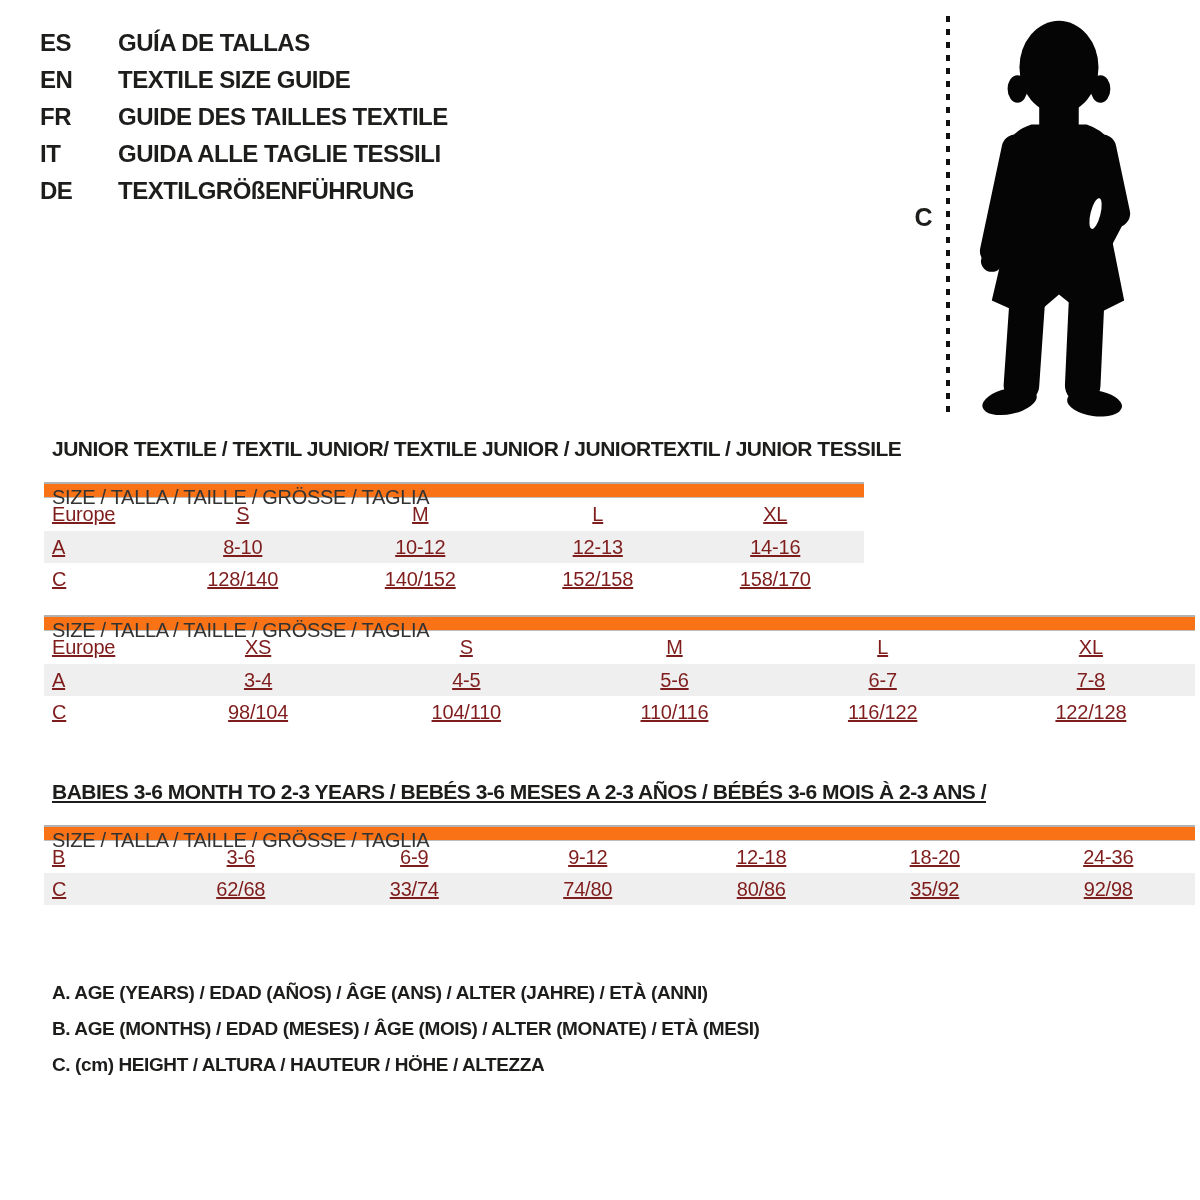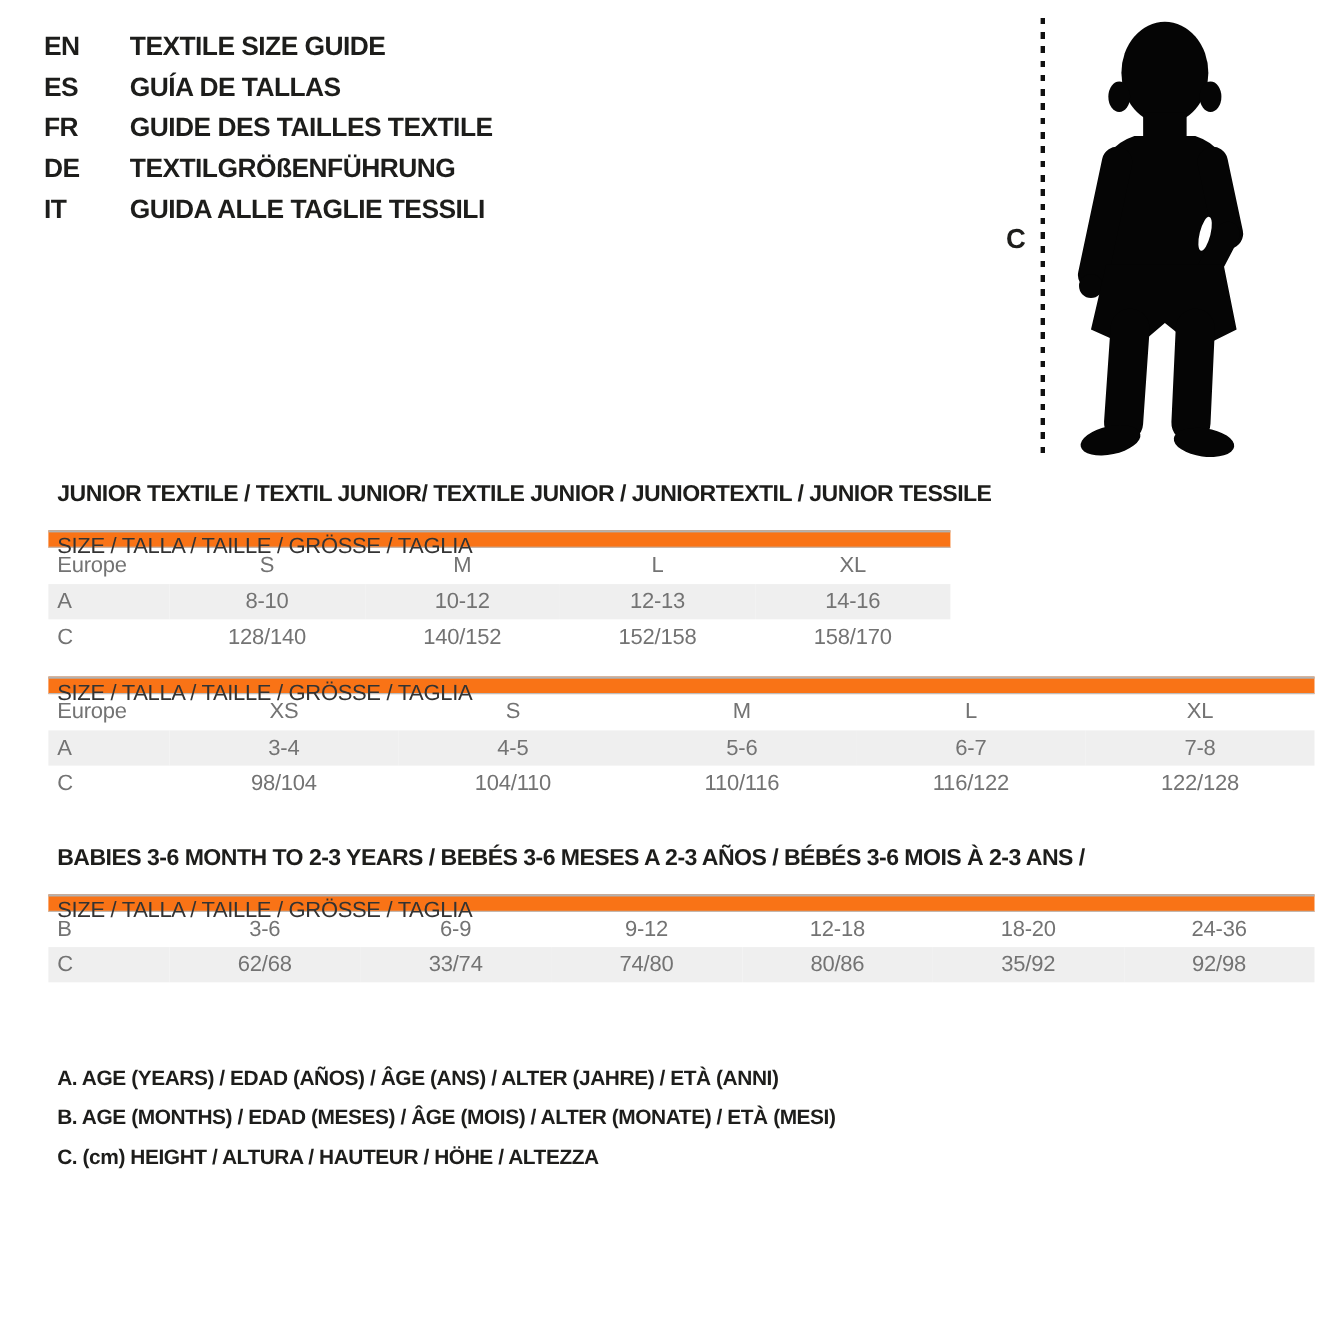--- a/index.html
+++ b/index.html
@@ -29,61 +29,61 @@
 
   .size-bar { height:16px; line-height:27px; background:#f97316;
               border-top:2px solid #b2b2b2; border-bottom:1px solid #bdbdbd;
               font-size:20px; letter-spacing:-0.3px; color:#333; padding-left:8px; }
 
   .tbl { display:table; table-layout:fixed; border-collapse:collapse; }
   .w-junior { width:820px; }
   .w-wide   { width:1151px; }
   .tr { display:table-row; }
   .tr.alt { background:#efefef; }
-  .td { display:table-cell; font-size:20px; letter-spacing:-0.2px; color:#737373;
-        text-align:center; vertical-align:middle; height:32px; }
+  .td { display:table-cell; font-size:20px; letter-spacing:-0.2px; color:#7f1d1d;
+        text-align:center; vertical-align:middle; height:32px;text-decoration:underline; }
   .tr.head .td { height:33px; }
   .td.lbl { width:110px; text-align:left; padding-left:8px; }
 
   .gap-title-bar { height:20px; }
   .mt-junior { margin-top:6px; }
   .mt-children { margin-top:34px; }
-  .mt-babies { margin-top:32px; }
+  .mt-babies { margin-top:44px;text-decoration:underline; }
   .gap-babies-bar { height:13px; }
 
   
   .legend { margin-top:70px; padding-left:8px; }
   .legend-line { font-size:19px; font-weight:700; letter-spacing:-0.4px; line-height:36px; }
 </style>
 </head>
 <body>
 
 <div class="page">
 
   <div class="header">
     <div class="lang-list">
       <div class="lang-row">
+        <span class="lang-code">ES</span>
+        <span class="lang-label">GUÍA DE TALLAS</span>
+      </div>
+      <div class="lang-row">
         <span class="lang-code">EN</span>
         <span class="lang-label">TEXTILE SIZE GUIDE</span>
       </div>
       <div class="lang-row">
-        <span class="lang-code">ES</span>
-        <span class="lang-label">GUÍA DE TALLAS</span>
-      </div>
-      <div class="lang-row">
         <span class="lang-code">FR</span>
         <span class="lang-label">GUIDE DES TAILLES TEXTILE</span>
       </div>
       <div class="lang-row">
+        <span class="lang-code">IT</span>
+        <span class="lang-label">GUIDA ALLE TAGLIE TESSILI</span>
+      </div>
+      <div class="lang-row">
         <span class="lang-code">DE</span>
         <span class="lang-label">TEXTILGRÖßENFÜHRUNG</span>
-      </div>
-      <div class="lang-row">
-        <span class="lang-code">IT</span>
-        <span class="lang-label">GUIDA ALLE TAGLIE TESSILI</span>
       </div>
     </div>
 
     <div class="figure">
       <span class="c-label">C</span>
       <div class="dash-line"></div>
       <span>
         <svg viewBox="0 0 180 420" width="182" height="415" xmlns="http://www.w3.org/2000/svg">
           <g fill="#050505" stroke="none">
             <ellipse cx="92" cy="60" rx="40" ry="47"></ellipse>

